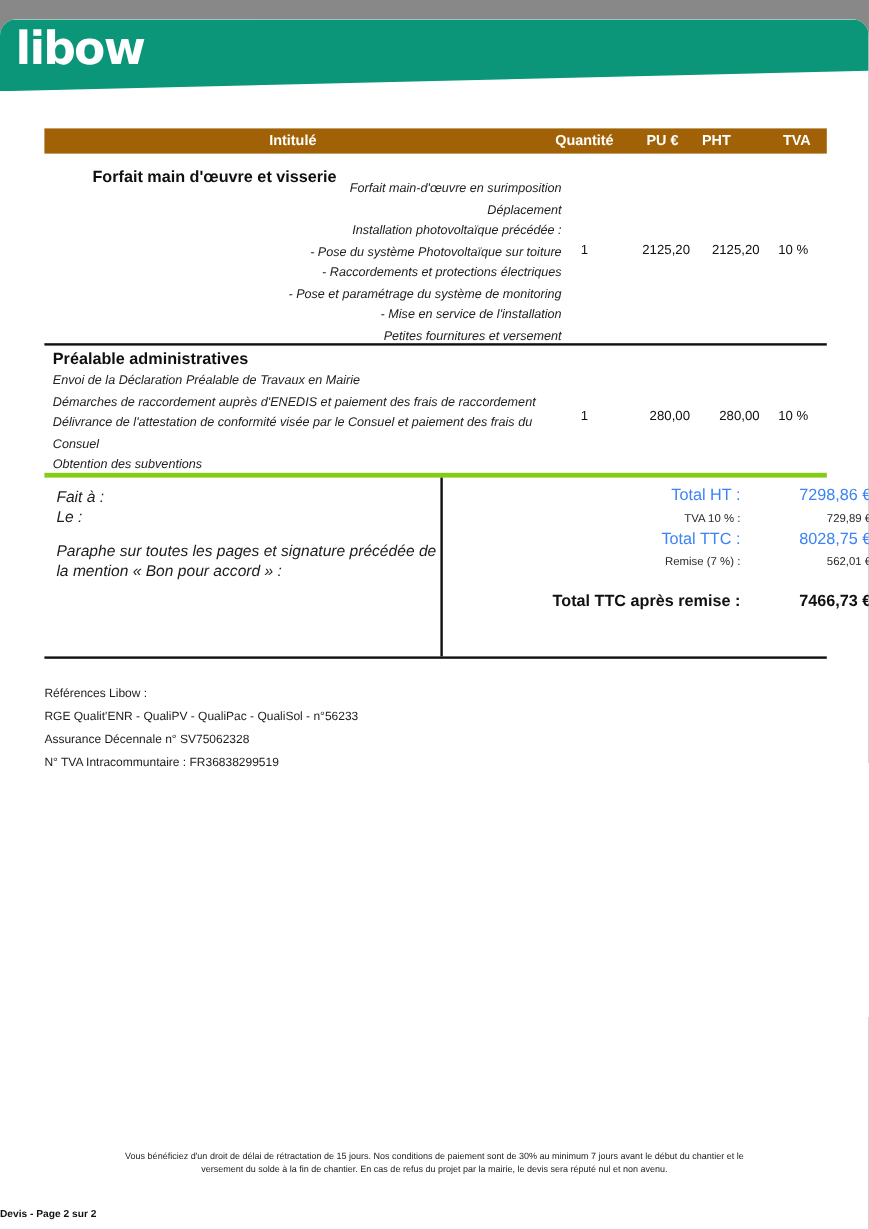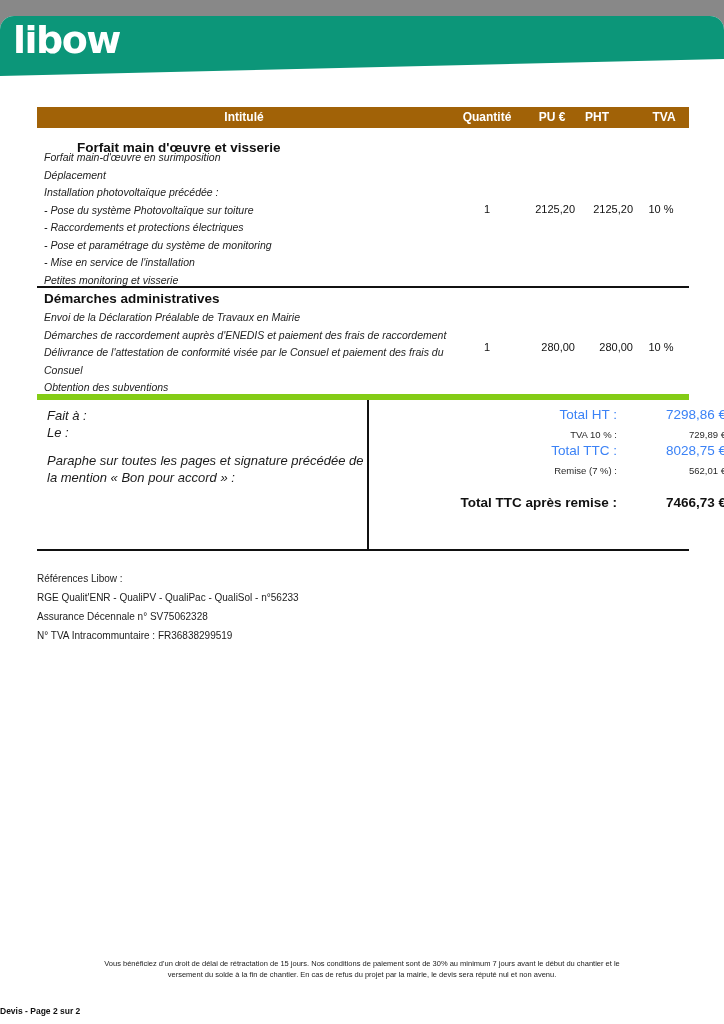--- a/index.html
+++ b/index.html
@@ -38,21 +38,21 @@
   .vals{position:absolute;left:0;width:724px;height:15px;font-size:11px;color:#111;}
   .vals span{position:absolute;top:0;line-height:15px;}
   .v-qty{left:450px;width:74px;text-align:center;}
   .v-pu{left:500px;width:75px;text-align:right;}
   .v-pht{left:558px;width:75px;text-align:right;}
   .v-tva{left:634px;width:54px;text-align:center;}
   .rule{position:absolute;left:37px;width:652px;height:2px;background:#111;}
   
   .totals-box{
     position:absolute;left:37px;top:378px;width:652px;height:149px;
-    border-top:6px solid #84cc16;border-bottom:2px solid #111;text-decoration:underline;
+    border-top:4px solid #84cc16;border-bottom:2px solid #111;text-decoration:underline;
   }
   .totals-divider{position:absolute;left:330px;top:0;bottom:0;width:2px;background:#111;}
   .sig{position:absolute;font-style:italic;font-size:13px;color:#1c1c1c;}
   .sig-fait{left:10px;top:8px;}
   .sig-le{left:10px;top:25px;}
   .sig-paraphe{left:10px;top:52px;width:325px;line-height:17px;}
   .t-row{position:absolute;left:343px;right:0;height:16px;}
   .t-row .lbl{position:absolute;left:0;width:237px;text-align:right;}
   .t-row .val{position:absolute;left:250px;width:96px;text-align:right;}
   .t-large{font-size:13.5px;color:#3b82f6;}
@@ -82,40 +82,40 @@
 
   <div class="thead">
     <span class="th-intitule">Intitulé</span>
     <span class="th-qty">Quantité</span>
     <span class="th-pu">PU €</span>
     <span class="th-pht">PHT</span>
     <span class="th-tva">TVA</span>
   </div>
 
   <div class="sec-title" style="top:124px;padding-left:33px;">Forfait main d'œuvre et visserie</div>
-  <div class="items" style="top:133px;">
+  <div class="items" style="top:133px;text-align:right;">
     <p>Forfait main-d'œuvre en surimposition</p>
     <p>Déplacement</p>
     <p>Installation photovoltaïque précédée :</p>
     <p>- Pose du système Photovoltaïque sur toiture</p>
     <p>- Raccordements et protections électriques</p>
     <p>- Pose et paramétrage du système de monitoring</p>
     <p>- Mise en service de l'installation</p>
-    <p>Petites monitoring et visserie</p>
+    <p>Petites fournitures et versement</p>
   </div>
   <div class="vals" style="top:186px;">
     <span class="v-qty">1</span>
     <span class="v-pu">2125,20</span>
     <span class="v-pht">2125,20</span>
     <span class="v-tva">10 %</span>
   </div>
 
   <div class="rule" style="top:270px;"></div>
 
-  <div class="sec-title" style="top:275px;">Démarches administratives</div>
+  <div class="sec-title" style="top:275px;">Préalable administratives</div>
   <div class="items" style="top:293px;">
     <p>Envoi de la Déclaration Préalable de Travaux en Mairie</p>
     <p>Démarches de raccordement auprès d'ENEDIS et paiement des frais de raccordement</p>
     <p>Délivrance de l'attestation de conformité visée par le Consuel et paiement des frais du Consuel</p>
     <p>Obtention des subventions</p>
   </div>
   <div class="vals" style="top:324px;">
     <span class="v-qty">1</span>
     <span class="v-pu">280,00</span>
     <span class="v-pht">280,00</span>

